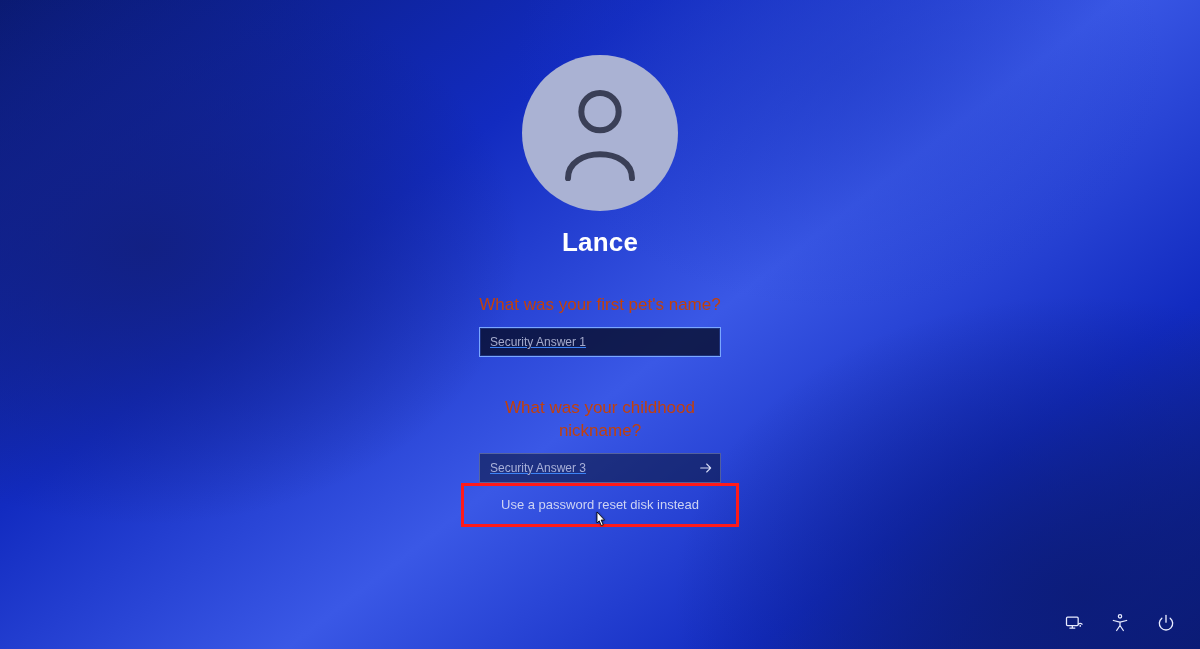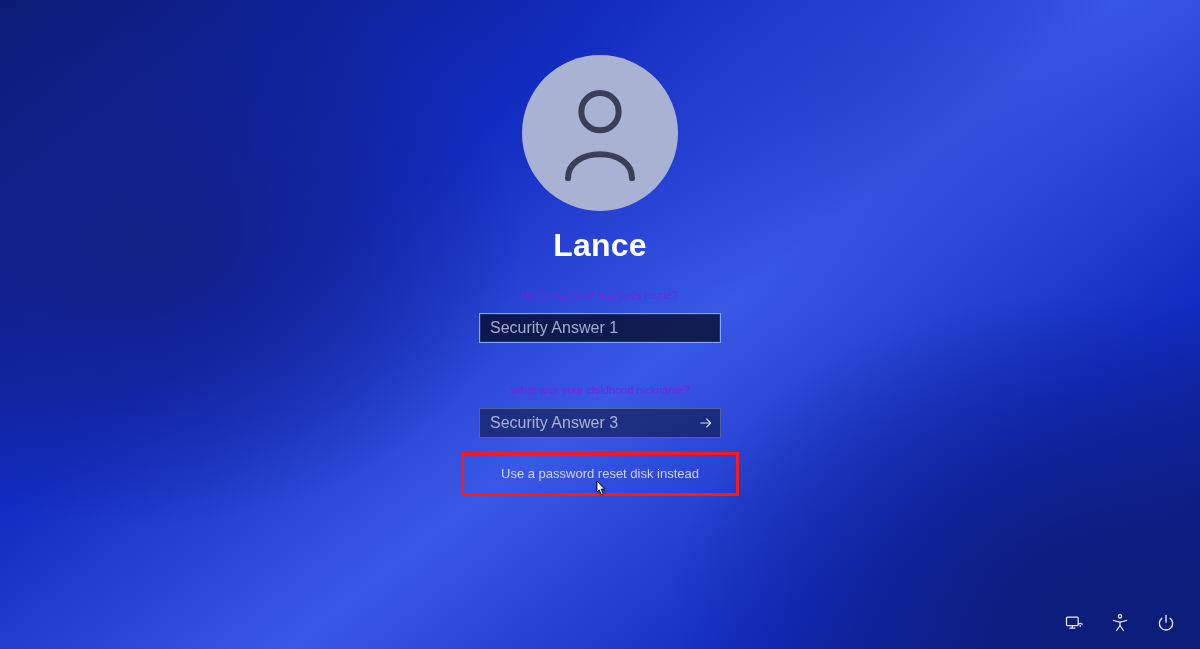--- a/index.html
+++ b/index.html
@@ -34,50 +34,51 @@
       border-radius: 50%;
       background: #aab2d3;
       display: flex;
       align-items: center;
       justify-content: center;
       margin-bottom: 16px;
     }
     .avatar svg { width: 86px; height: 96px; }
 
     .username {
-      font-size: 32px;
+      font-size: 26px;
       font-weight: 600;
       color: #fff;
-      margin-bottom: 24px;
+      margin-bottom: 36px;
       letter-spacing: 0.2px;
     }
 
     .form-area { width: 242px; display: flex; flex-direction: column; }
 
     .question {
-      font-size: 11px;
+      font-size: 17px;
       font-weight: 400;
-      color: #6d28d9;
+      color: #c2410c;
       text-align: center;
       margin-bottom: 10px;
       line-height: 1.35;
       width: 100%;
     }
     .question.left { text-align: left; padding: 0 2px; }
 
     .input {
       width: 100%;
       height: 30px;
       background: rgba(10, 18, 50, 0.55);
       border: 1px solid rgba(255,255,255,0.25);
-      color: #14532d;
-      font-size: 16px;
+      color: #3b82f6;
+      font-size: 12px;
       padding: 0 10px;
       outline: none;
       font-family: inherit;
+      text-decoration: underline;
     }
     .input::placeholder { color: rgba(214, 219, 245, 0.75); }
     .input.focused {
       background: rgba(6, 12, 38, 0.78);
       border: 1px solid #7aa7ff;
       box-shadow: inset 0 0 0 1px rgba(60,100,220,0.3);
     }
 
     .input-row { position: relative; width: 100%; }
     .submit-arrow {
@@ -90,21 +91,20 @@
       align-items: center;
       justify-content: center;
       cursor: pointer;
       color: #d6dbf5;
     }
     .input-row .input.with-arrow { }
 
     .spacer { height: 20px; }
 
     .reset-link-wrap {
-      margin-top: 14px;
       width: 278px;
       align-self: center;
       position: relative;
       border-radius: 13px;
     }
     .reset-link {
       width: 100%;
       height: 44px;
       display: flex;
       align-items: center;

